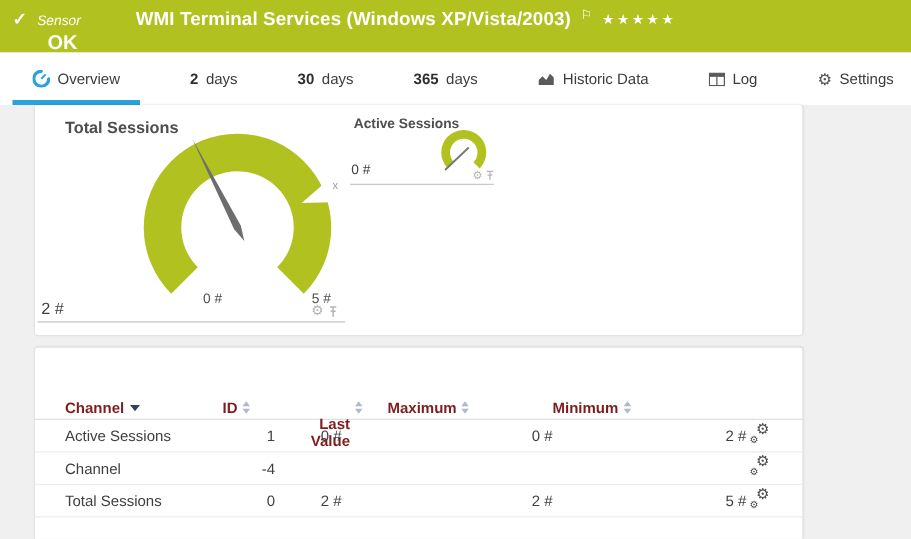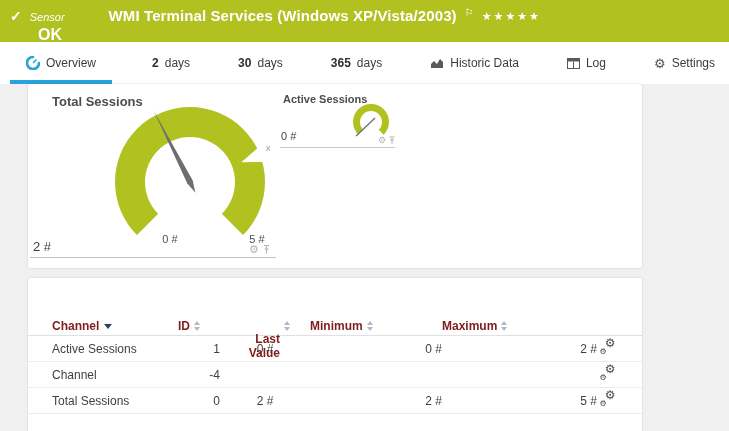--- a/index.html
+++ b/index.html
@@ -195,28 +195,28 @@
         </span>
     </div>
     <div class="hc center">
       <span class="wrap2">Last Value</span>
       <span class="sorticons">
           <i class="u"></i>
           <i class="d"></i>
         </span>
     </div>
     <div class="hc right">
+      <span>Maximum</span>
+      <span class="sorticons">
+          <i class="u"></i>
+          <i class="d"></i>
+        </span>
+    </div>
+    <div class="hc right">
       <span>Minimum</span>
-      <span class="sorticons">
-          <i class="u"></i>
-          <i class="d"></i>
-        </span>
-    </div>
-    <div class="hc right">
-      <span>Maximum</span>
       <span class="sorticons">
           <i class="u"></i>
           <i class="d"></i>
         </span>
     </div>
     <div></div>
   </div>
 
   <div class="trow">
     <div>Active Sessions</div>

